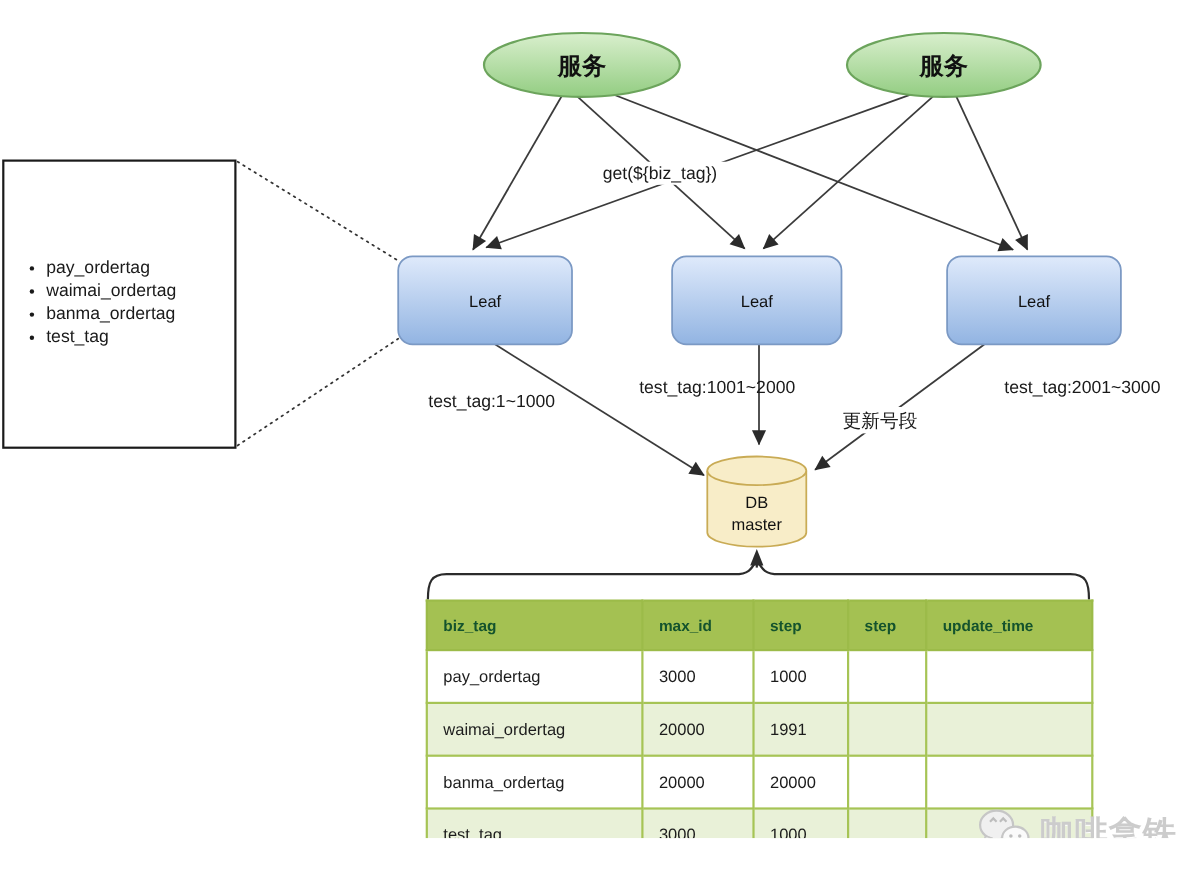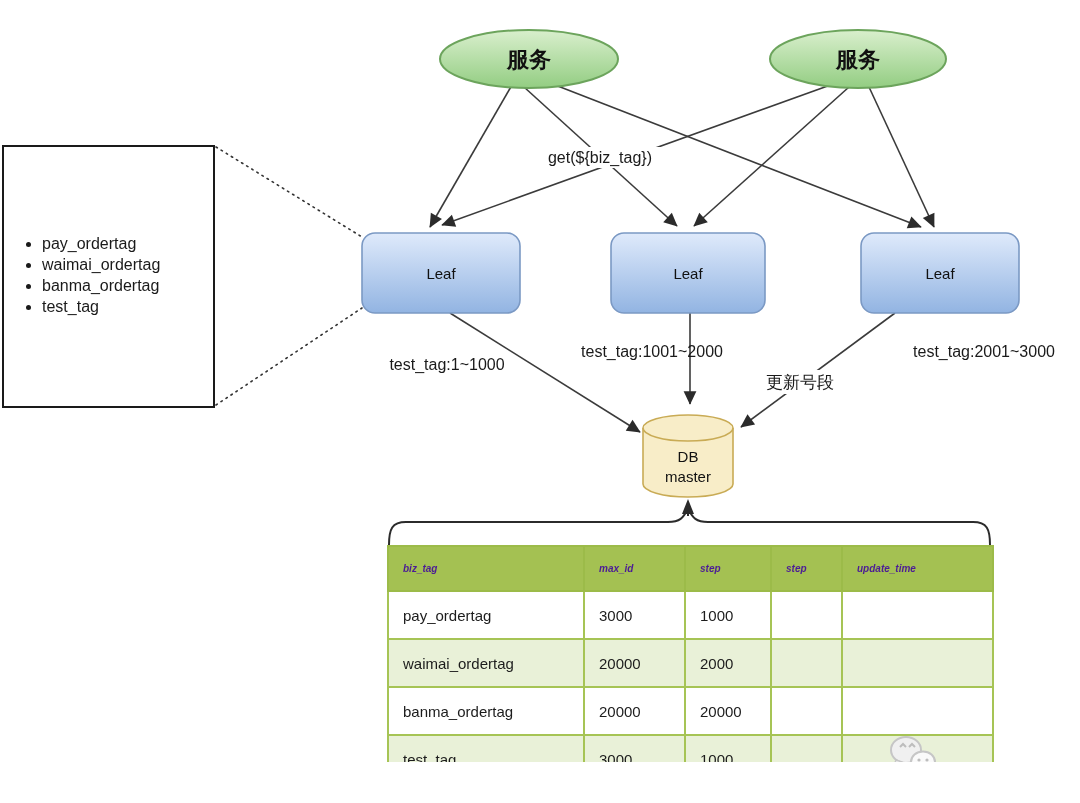--- a/index.html
+++ b/index.html
@@ -9,23 +9,23 @@
 
   
   .callout{position:absolute;left:2px;top:145px;width:209px;height:259px;
            background:#fff;border:2px solid #1a1a1a;box-sizing:content-box;}
   .callout ul{margin:86px 0 0 14px;padding:0 0 0 24px;list-style:disc;}
   .callout li{font-size:16px;line-height:21px;color:#1a1a1a;}
 
   
   table.segments{position:absolute;left:387px;top:545px;width:605px;
                  border-collapse:collapse;table-layout:fixed;}
-  table.segments th{background:#a4c152;color:#4c1d95;font-weight:bold;font-size:10px;
+  table.segments th{background:#a4c152;color:#14532d;font-weight:bold;font-size:14px;
                     text-align:left;padding:0 0 0 14px;height:43px;
-                    border:2px solid #9cbb49;font-style:italic;}
+                    border:2px solid #9cbb49;}
   table.segments td{font-size:15px;color:#1c1c1c;padding:0 0 0 14px;height:46px;
                     border:2px solid #a6c455;background:#ffffff;}
   table.segments tr.alt td{background:#e9f1d8;}
 
   
   .watermark{position:absolute;left:886px;top:733px;display:flex;align-items:center;
              gap:6px;z-index:5;}
   .watermark .wm-text{font-size:30px;font-weight:bold;color:#cccccc;
                       text-shadow:0 1px 0 #ffffff;letter-spacing:1px;}
 </style>
@@ -148,21 +148,21 @@
       <tr>
         <td>pay_ordertag</td>
         <td>3000</td>
         <td>1000</td>
         <td></td>
         <td></td>
       </tr>
       <tr class="alt">
         <td>waimai_ordertag</td>
         <td>20000</td>
-        <td>2000</td>
+        <td>1991</td>
         <td></td>
         <td></td>
       </tr>
       <tr>
         <td>banma_ordertag</td>
         <td>20000</td>
         <td>20000</td>
         <td></td>
         <td></td>
       </tr>
@@ -180,15 +180,16 @@
     <svg width="54" height="48" viewBox="0 0 54 48">
       <ellipse cx="20" cy="17" rx="15" ry="13" fill="#f0f0f0" stroke="#c6c6c6" stroke-width="2"></ellipse>
       <path d="M10,27 L7,35 L16,29 z" fill="#f0f0f0" stroke="#c6c6c6" stroke-width="1.5" stroke-linejoin="round"></path>
       <path d="M14,14 l3,-3 l3,3" fill="none" stroke="#bdbdbd" stroke-width="2"></path>
       <path d="M23,14 l3,-3 l3,3" fill="none" stroke="#bdbdbd" stroke-width="2"></path>
       <ellipse cx="37" cy="29" rx="12" ry="10.5" fill="#fafafa" stroke="#c6c6c6" stroke-width="2"></ellipse>
       <path d="M44,38 L48,44 L39,40 z" fill="#fafafa" stroke="#c6c6c6" stroke-width="1.5" stroke-linejoin="round"></path>
       <circle cx="33" cy="27" r="1.6" fill="#bdbdbd"></circle>
       <circle cx="41" cy="27" r="1.6" fill="#bdbdbd"></circle>
     </svg>
+    <span class="wm-text">咖啡拿铁</span>
   </div>
 
 </div>
 
 </body></html>

